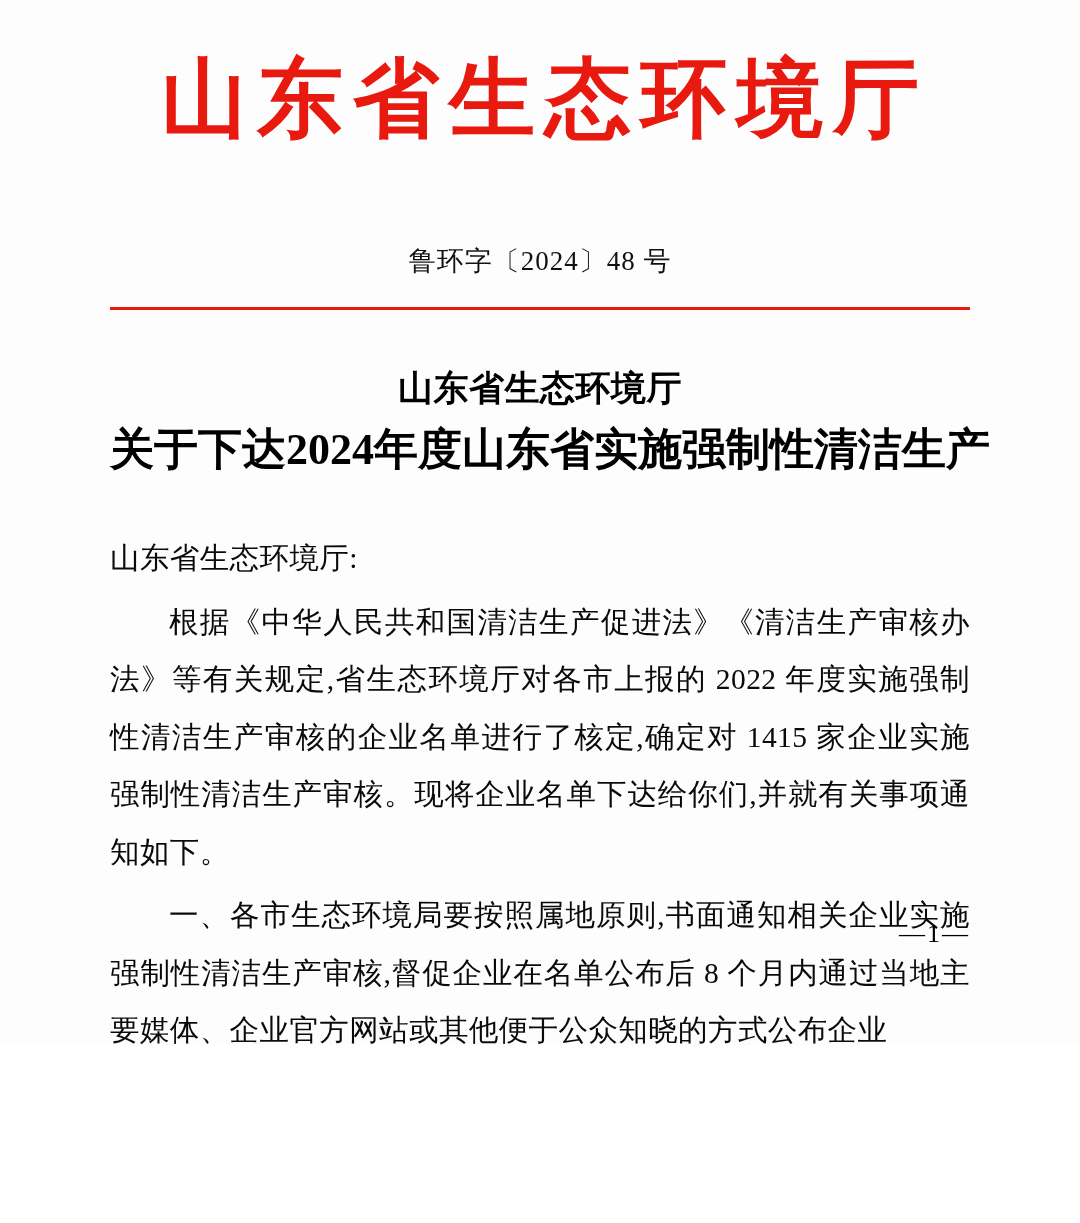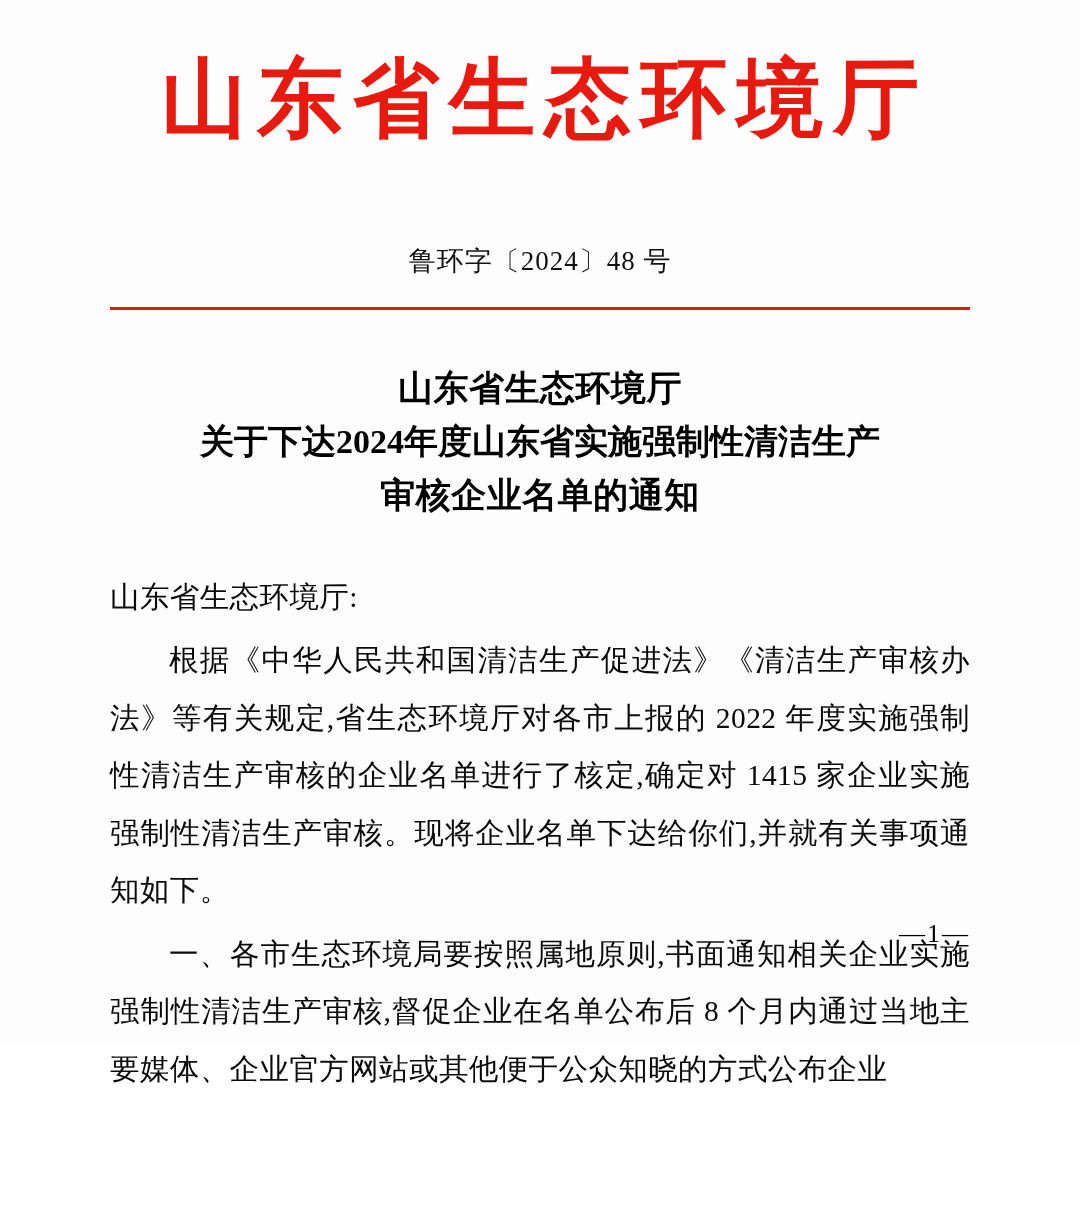--- a/index.html
+++ b/index.html
@@ -56,21 +56,21 @@
     font-size: 35px;
     line-height: 1.55;
     letter-spacing: 0.5px;
     color: #000;
   }
   .title-line {
     display: block;
     white-space: nowrap;
   }
   .title-line.wide {
-    font-size: 34px;
+    font-size: 44px;
     letter-spacing: 0px;
   }
   .body-block {
     margin-top: 46px;
     font-size: 29.5px;
     line-height: 1.95;
     letter-spacing: 0.4px;
     color: #0a0a0a;
   }
   .salutation {
@@ -99,21 +99,20 @@
     <div class="letterhead-title">山东省生态环境厅</div>
   </div>
 
   <div class="doc-number">鲁环字〔2024〕48 号</div>
 
   <div class="red-rule"></div>
 
   <div class="title-block">
     <span class="title-line">山东省生态环境厅</span>
     <span class="title-line wide">关于下达2024年度山东省实施强制性清洁生产</span>
-    <span class="title-line">审核企业名单的通知</span>
   </div>
 
   <div class="body-block">
     <p class="salutation">山东省生态环境厅:</p>
     <p class="para">根据《中华人民共和国清洁生产促进法》《清洁生产审核办法》等有关规定,省生态环境厅对各市上报的 2022 年度实施强制性清洁生产审核的企业名单进行了核定,确定对 1415 家企业实施强制性清洁生产审核。现将企业名单下达给你们,并就有关事项通知如下。</p>
     <p class="para">一、各市生态环境局要按照属地原则,书面通知相关企业实施强制性清洁生产审核,督促企业在名单公布后 8 个月内通过当地主要媒体、企业官方网站或其他便于公众知晓的方式公布企业</p>
   </div>
 
   <div class="page-number">—1—</div>
 

